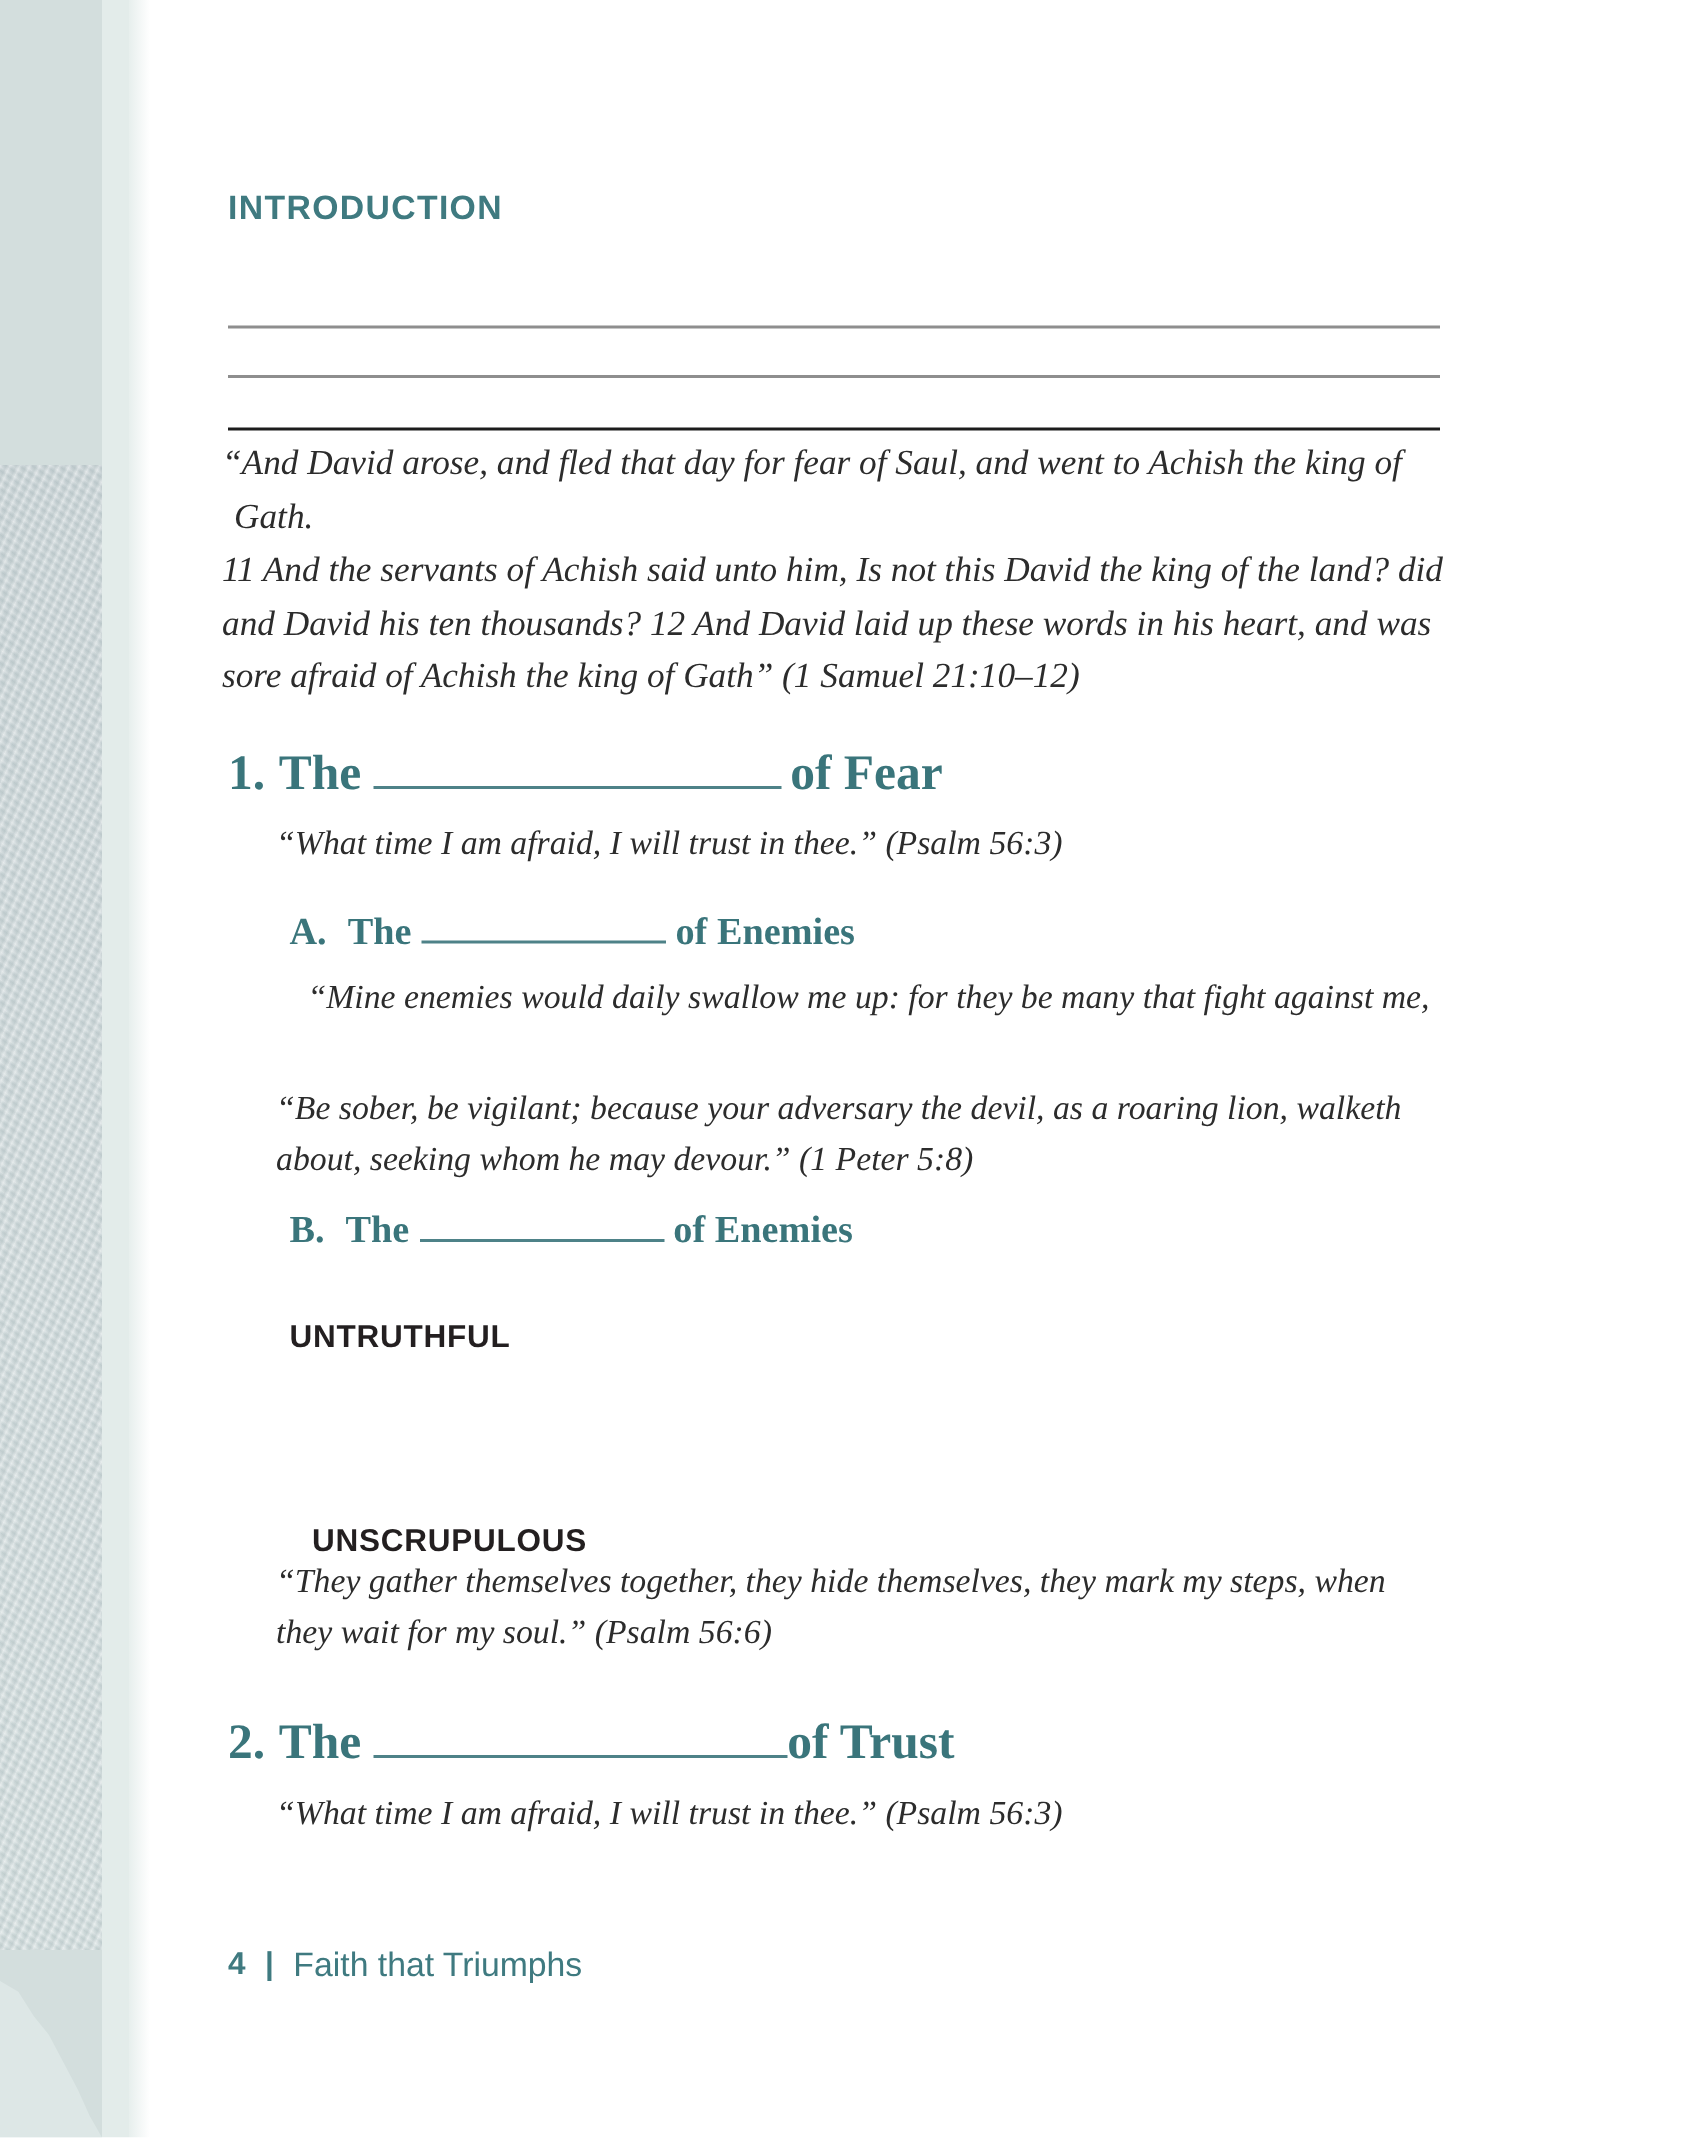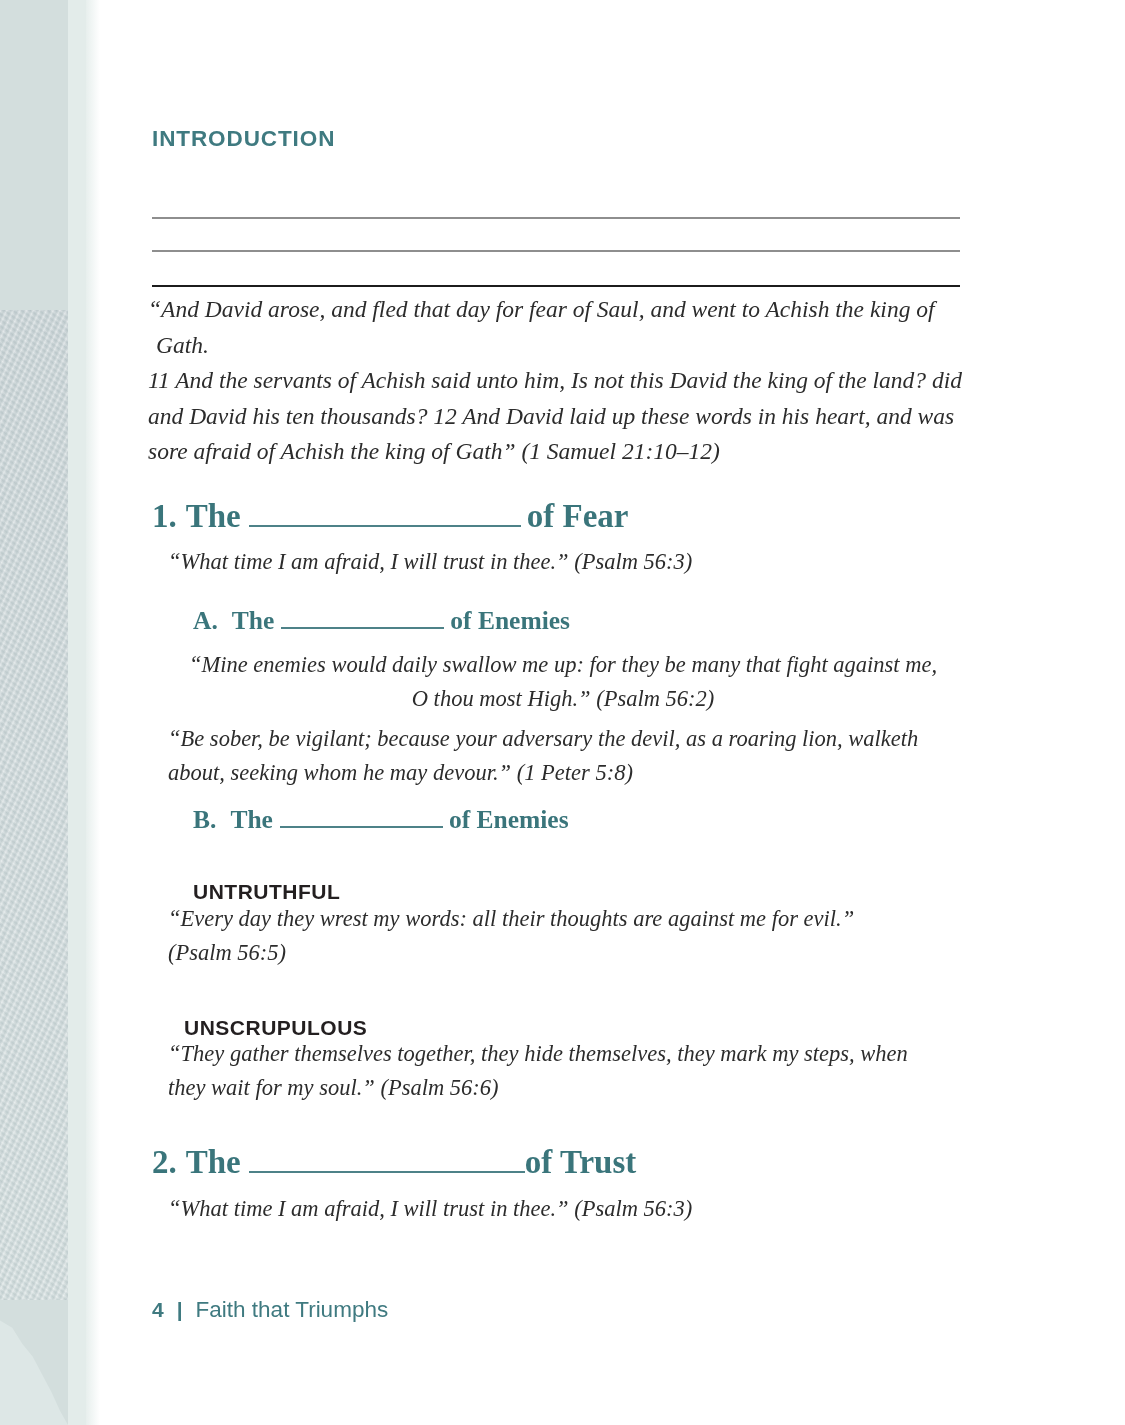--- a/index.html
+++ b/index.html
@@ -154,21 +154,21 @@
     color: #3a757b;
     white-space: nowrap;
     display: flex;
     align-items: baseline;
   }
   .h2-section .letter { margin-right: 14px; }
   .h2-section .blank-line { margin: 0 6px 0 7px; width: 163px; height: 21px; border-bottom-width: 2px; }
 
   .quote {
     position: absolute;
-    left: 168px;
+    left: 184px;
     width: 790px;
     font-family: "Liberation Serif", serif;
     font-style: italic;
     font-size: 22.5px;
     line-height: 34px;
     color: #2c2c2c;
   }
   .quote .ind {
     display: block;
     padding-left: 9px;
@@ -250,43 +250,38 @@
 
   <div class="h2-section" style="top:606px;">
     <span class="letter">A.</span>
     <span class="word">The</span>
     <span class="blank-line"></span>
     <span class="word">of Enemies</span>
   </div>
 
   <div class="quote" style="top:648px;text-align:center;">
     <span class="ind">“Mine enemies would daily swallow me up: for they be many that fight against me,</span>
-    <span class="ind">O thou most High.” (Psalm 56:2)</span>
   </div>
 
   <div class="quote" style="top:722px;">
     <span class="ind">“Be sober, be vigilant; because your adversary the devil, as a roaring lion, walketh</span>
     <span class="ind">about, seeking whom he may devour.” (1 Peter 5:8)</span>
   </div>
 
   <div class="h2-section" style="top:805px;">
     <span class="letter">B.</span>
     <span class="word">The</span>
     <span class="blank-line"></span>
     <span class="word">of Enemies</span>
   </div>
 
   <div class="trait-label" style="left:193px; top:860px;">UNTRUTHFUL</div>
 
-  <div class="quote" style="top:902px;">
-    <span class="ind">“Every day they wrest my words: all their thoughts are against me for evil.”</span>
-    <span class="ind">(Psalm 56:5)</span>
-  </div>
-
-  <div class="trait-label" style="left:184px; top:996px;">UNSCRUPULOUS</div>
+
+  <div class="trait-label" style="left:208px; top:996px;">UNSCRUPULOUS</div>
 
   <div class="quote" style="top:1037px;">
     <span class="ind">“They gather themselves together, they hide themselves, they mark my steps, when</span>
     <span class="ind">they wait for my soul.” (Psalm 56:6)</span>
   </div>
 
   <div class="h1-section tight" style="top:1144px;">
     <span class="num">2.</span>
     <span class="word">The</span>
     <span class="blank-line"></span>

